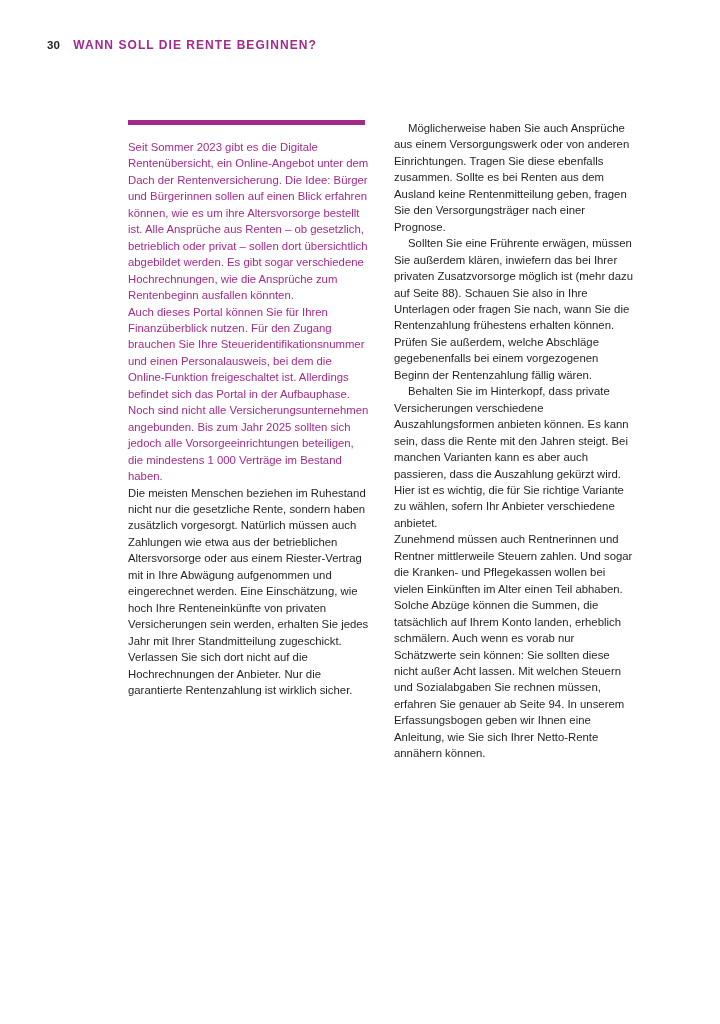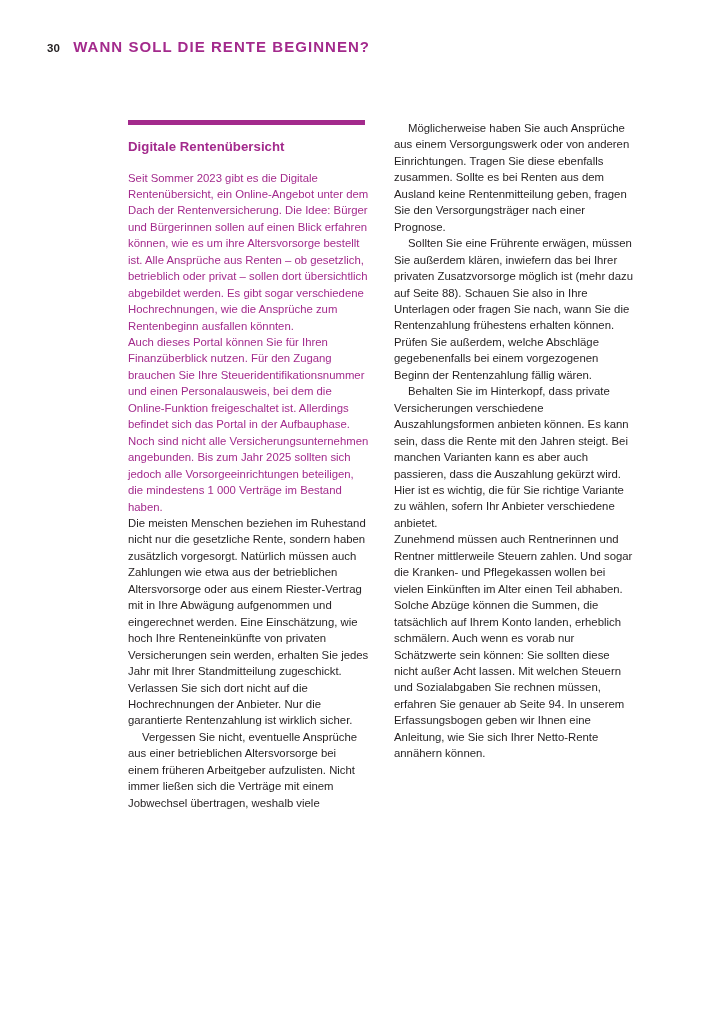--- a/index.html
+++ b/index.html
@@ -32,21 +32,21 @@
     align-items: baseline;
     gap: 13px;
   }
   .folio {
     font-size: 11.5px;
     font-weight: bold;
     color: #231f20;
     letter-spacing: 0.2px;
   }
   .head-title {
-    font-size: 15px;
+    font-size: 12px;
     font-weight: bold;
     color: #a32a8c;
     letter-spacing: 1.05px;
   }
 
   
   .columns {
     position: absolute;
     top: 120px;
     left: 128px;
@@ -113,30 +113,28 @@
     <span class="folio">30</span>
     <span class="head-title">WANN SOLL DIE RENTE BEGINNEN?</span>
   </div>
 
   <div class="columns">
 
     <div class="col">
 
       <div class="section-rule"></div>
 
-      <h2 class="section-title">Digitale Rentenübersicht</h2>
 
       <p class="magenta">Seit Sommer 2023 gibt es die Digitale Rentenübersicht, ein Online-Angebot unter dem Dach der Rentenversicherung. Die Idee: Bürger und Bürgerinnen sollen auf einen Blick erfahren können, wie es um ihre Altersvorsorge bestellt ist. Alle Ansprüche aus Renten – ob gesetzlich, betrieblich oder privat – sollen dort übersichtlich abgebildet werden. Es gibt sogar verschiedene Hochrechnungen, wie die Ansprüche zum Rentenbeginn ausfallen könnten.</p>
 
       <p class="magenta">Auch dieses Portal können Sie für Ihren Finanzüberblick nutzen. Für den Zugang brauchen Sie Ihre Steueridentifikationsnummer und einen Personalausweis, bei dem die Online-Funktion freigeschaltet ist. Allerdings befindet sich das Portal in der Aufbauphase. Noch sind nicht alle Versicherungsunternehmen angebunden. Bis zum Jahr 2025 sollten sich jedoch alle Vorsorgeeinrichtungen beteiligen, die mindestens 1 000 Verträge im Bestand haben.</p>
 
 
       <p>Die meisten Menschen beziehen im Ruhestand nicht nur die gesetzliche Rente, sondern haben zusätzlich vorgesorgt. Natürlich müssen auch Zahlungen wie etwa aus der betrieblichen Altersvorsorge oder aus einem Riester-Vertrag mit in Ihre Abwägung aufgenommen und eingerechnet werden. Eine Einschätzung, wie hoch Ihre Renteneinkünfte von privaten Versicherungen sein werden, erhalten Sie jedes Jahr mit Ihrer Standmitteilung zugeschickt. Verlassen Sie sich dort nicht auf die Hochrechnungen der Anbieter. Nur die garantierte Rentenzahlung ist wirklich sicher.</p>
 
-      <p class="indent">Vergessen Sie nicht, eventuelle Ansprüche aus einer betrieblichen Altersvorsorge bei einem früheren Arbeitgeber aufzulisten. Nicht immer ließen sich die Verträge mit einem Jobwechsel übertragen, weshalb viele</p>
     </div>
 
     <div class="col">
 
 
       <p class="indent">Möglicherweise haben Sie auch Ansprüche aus einem Versorgungswerk oder von anderen Einrichtungen. Tragen Sie diese ebenfalls zusammen. Sollte es bei Renten aus dem Ausland keine Rentenmitteilung geben, fragen Sie den Versorgungsträger nach einer Prognose.</p>
 
       <p class="indent">Sollten Sie eine Frührente erwägen, müssen Sie außerdem klären, inwiefern das bei Ihrer privaten Zusatzvorsorge möglich ist (mehr dazu auf Seite 88). Schauen Sie also in Ihre Unterlagen oder fragen Sie nach, wann Sie die Rentenzahlung frühestens erhalten können. Prüfen Sie außerdem, welche Abschläge gegebenenfalls bei einem vorgezogenen Beginn der Rentenzahlung fällig wären.</p>
 
       <p class="indent">Behalten Sie im Hinterkopf, dass private Versicherungen verschiedene Auszahlungsformen anbieten können. Es kann sein, dass die Rente mit den Jahren steigt. Bei manchen Varianten kann es aber auch passieren, dass die Auszahlung gekürzt wird. Hier ist es wichtig, die für Sie richtige Variante zu wählen, sofern Ihr Anbieter verschiedene anbietet.</p>

